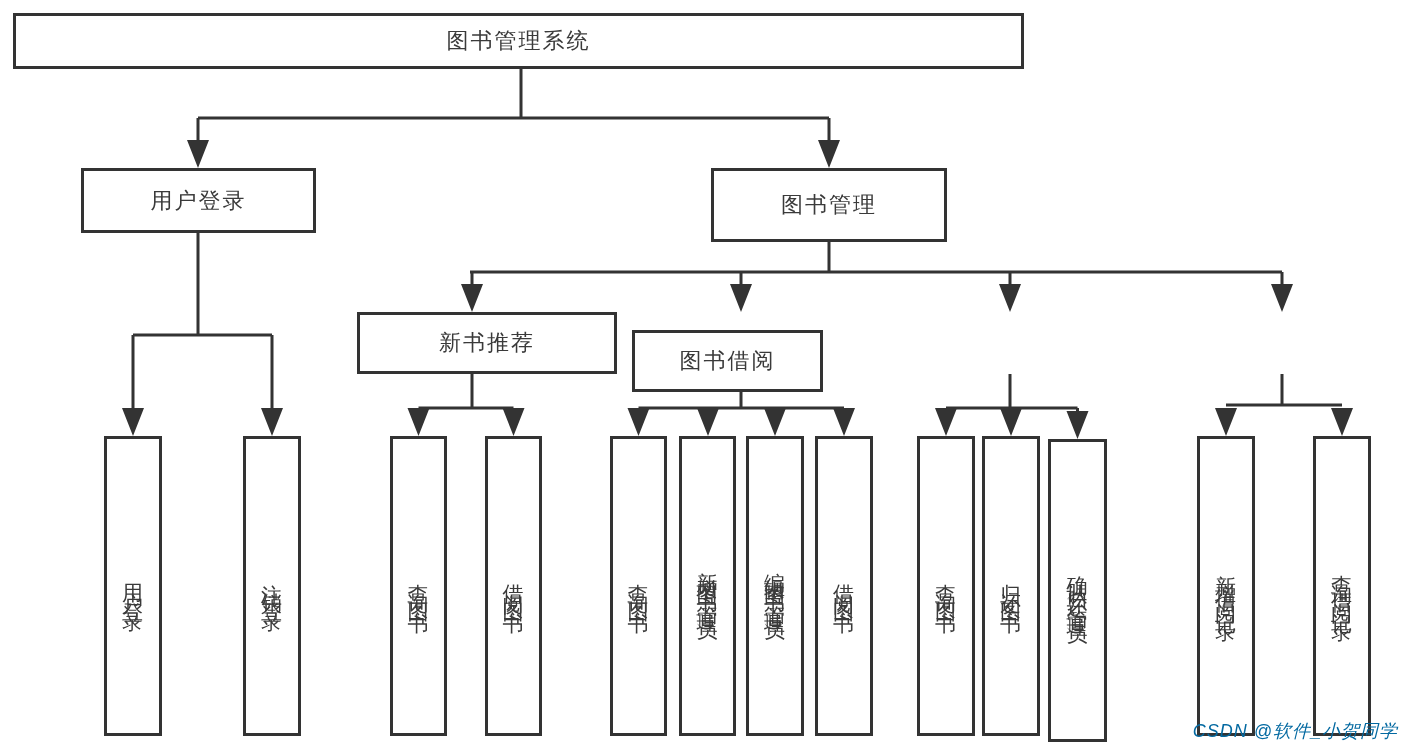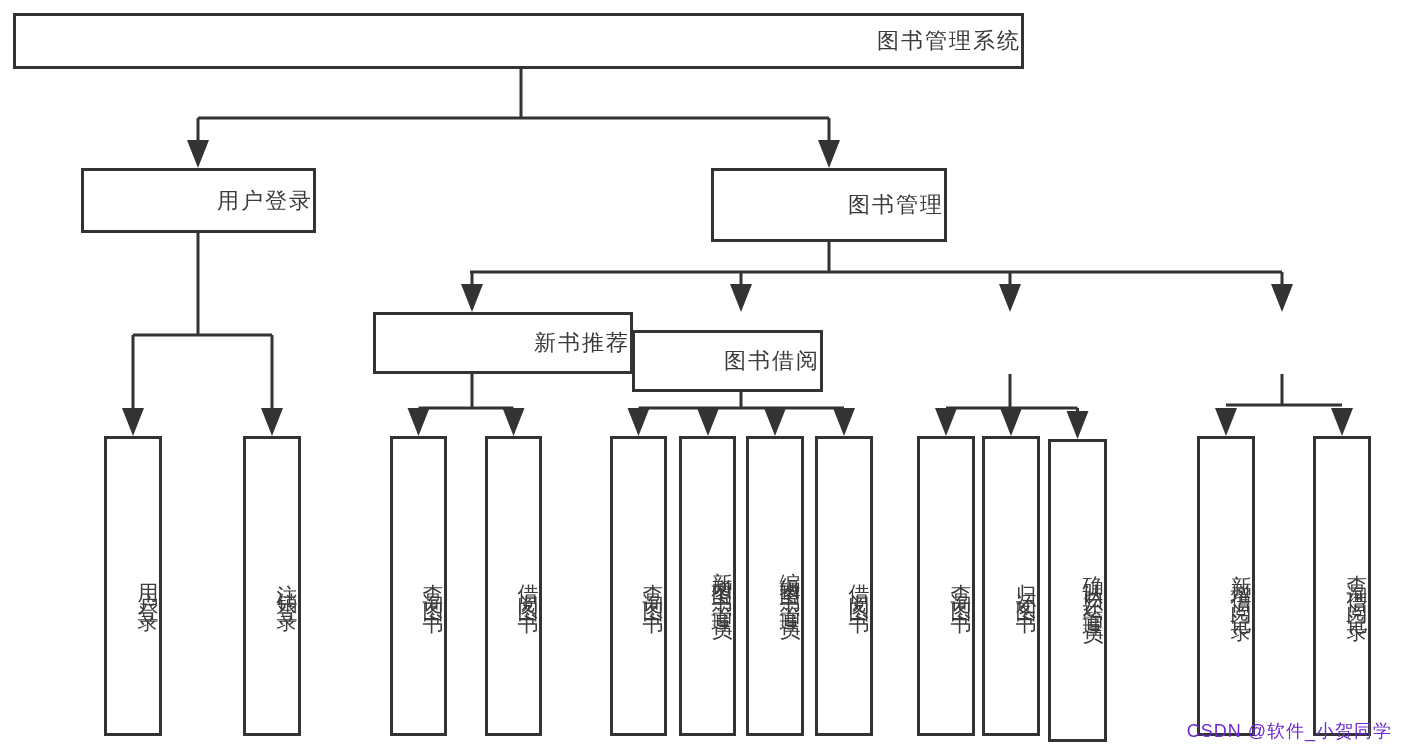--- a/index.html
+++ b/index.html
@@ -21,21 +21,21 @@
     top: 0;
     z-index: 0;
   }
   .node {
     position: absolute;
     box-sizing: border-box;
     border: 3px solid #333333;
     background: #ffffff;
     display: flex;
     align-items: center;
-    justify-content: flex-end;
+    justify-content: center;
     z-index: 1;
   }
   .hlabel {
     font-size: 22px;
     color: #3a3a3a;
     letter-spacing: 2px;
     white-space: nowrap;
   }
   .vlabel {
     writing-mode: vertical-rl;
@@ -44,27 +44,28 @@
     line-height: 1;
     color: #3a3a3a;
     letter-spacing: 0.45em;
     white-space: nowrap;
   }
   .leaf.long .vlabel {
     letter-spacing: 0.33em;
   }
   .watermark {
     position: absolute;
-    right: 13px;
+    right: 7px;
     bottom: 4px;
     font-size: 18px;
-    color: #6d28d9;
+    color: #0369a1;
     letter-spacing: 1px;
     z-index: 5;
     white-space: nowrap;
+    font-style: italic;
   }
 </style>
 </head>
 <body>
 
 <div class="canvas">
 
   <svg class="wires" width="1405" height="747" viewBox="0 0 1405 747">
     <path d="M521 69 V118 M198 118 H829 M198 118 V142 M829 118 V142
              M198 233 V335 M133 335 H272 M133 335 V410 M272 335 V410
@@ -89,21 +90,21 @@
     <span class="hlabel">图书管理系统</span>
   </div>
 
   <div class="node" style="left:81px;top:168px;width:235px;height:65px">
     <span class="hlabel">用户登录</span>
   </div>
   <div class="node" style="left:711px;top:168px;width:236px;height:74px">
     <span class="hlabel">图书管理</span>
   </div>
 
-  <div class="node" style="left:373px;top:312px;width:260px;height:62px">
+  <div class="node" style="left:357px;top:312px;width:260px;height:62px">
     <span class="hlabel">新书推荐</span>
   </div>
   <div class="node" style="left:632px;top:330px;width:191px;height:62px">
     <span class="hlabel">图书借阅</span>
   </div>
 
   <div class="node leaf" style="left:104px;top:436px;width:58px;height:300px">
     <span class="vlabel">用户登录</span>
   </div>
   <div class="node leaf" style="left:243px;top:436px;width:58px;height:300px">

